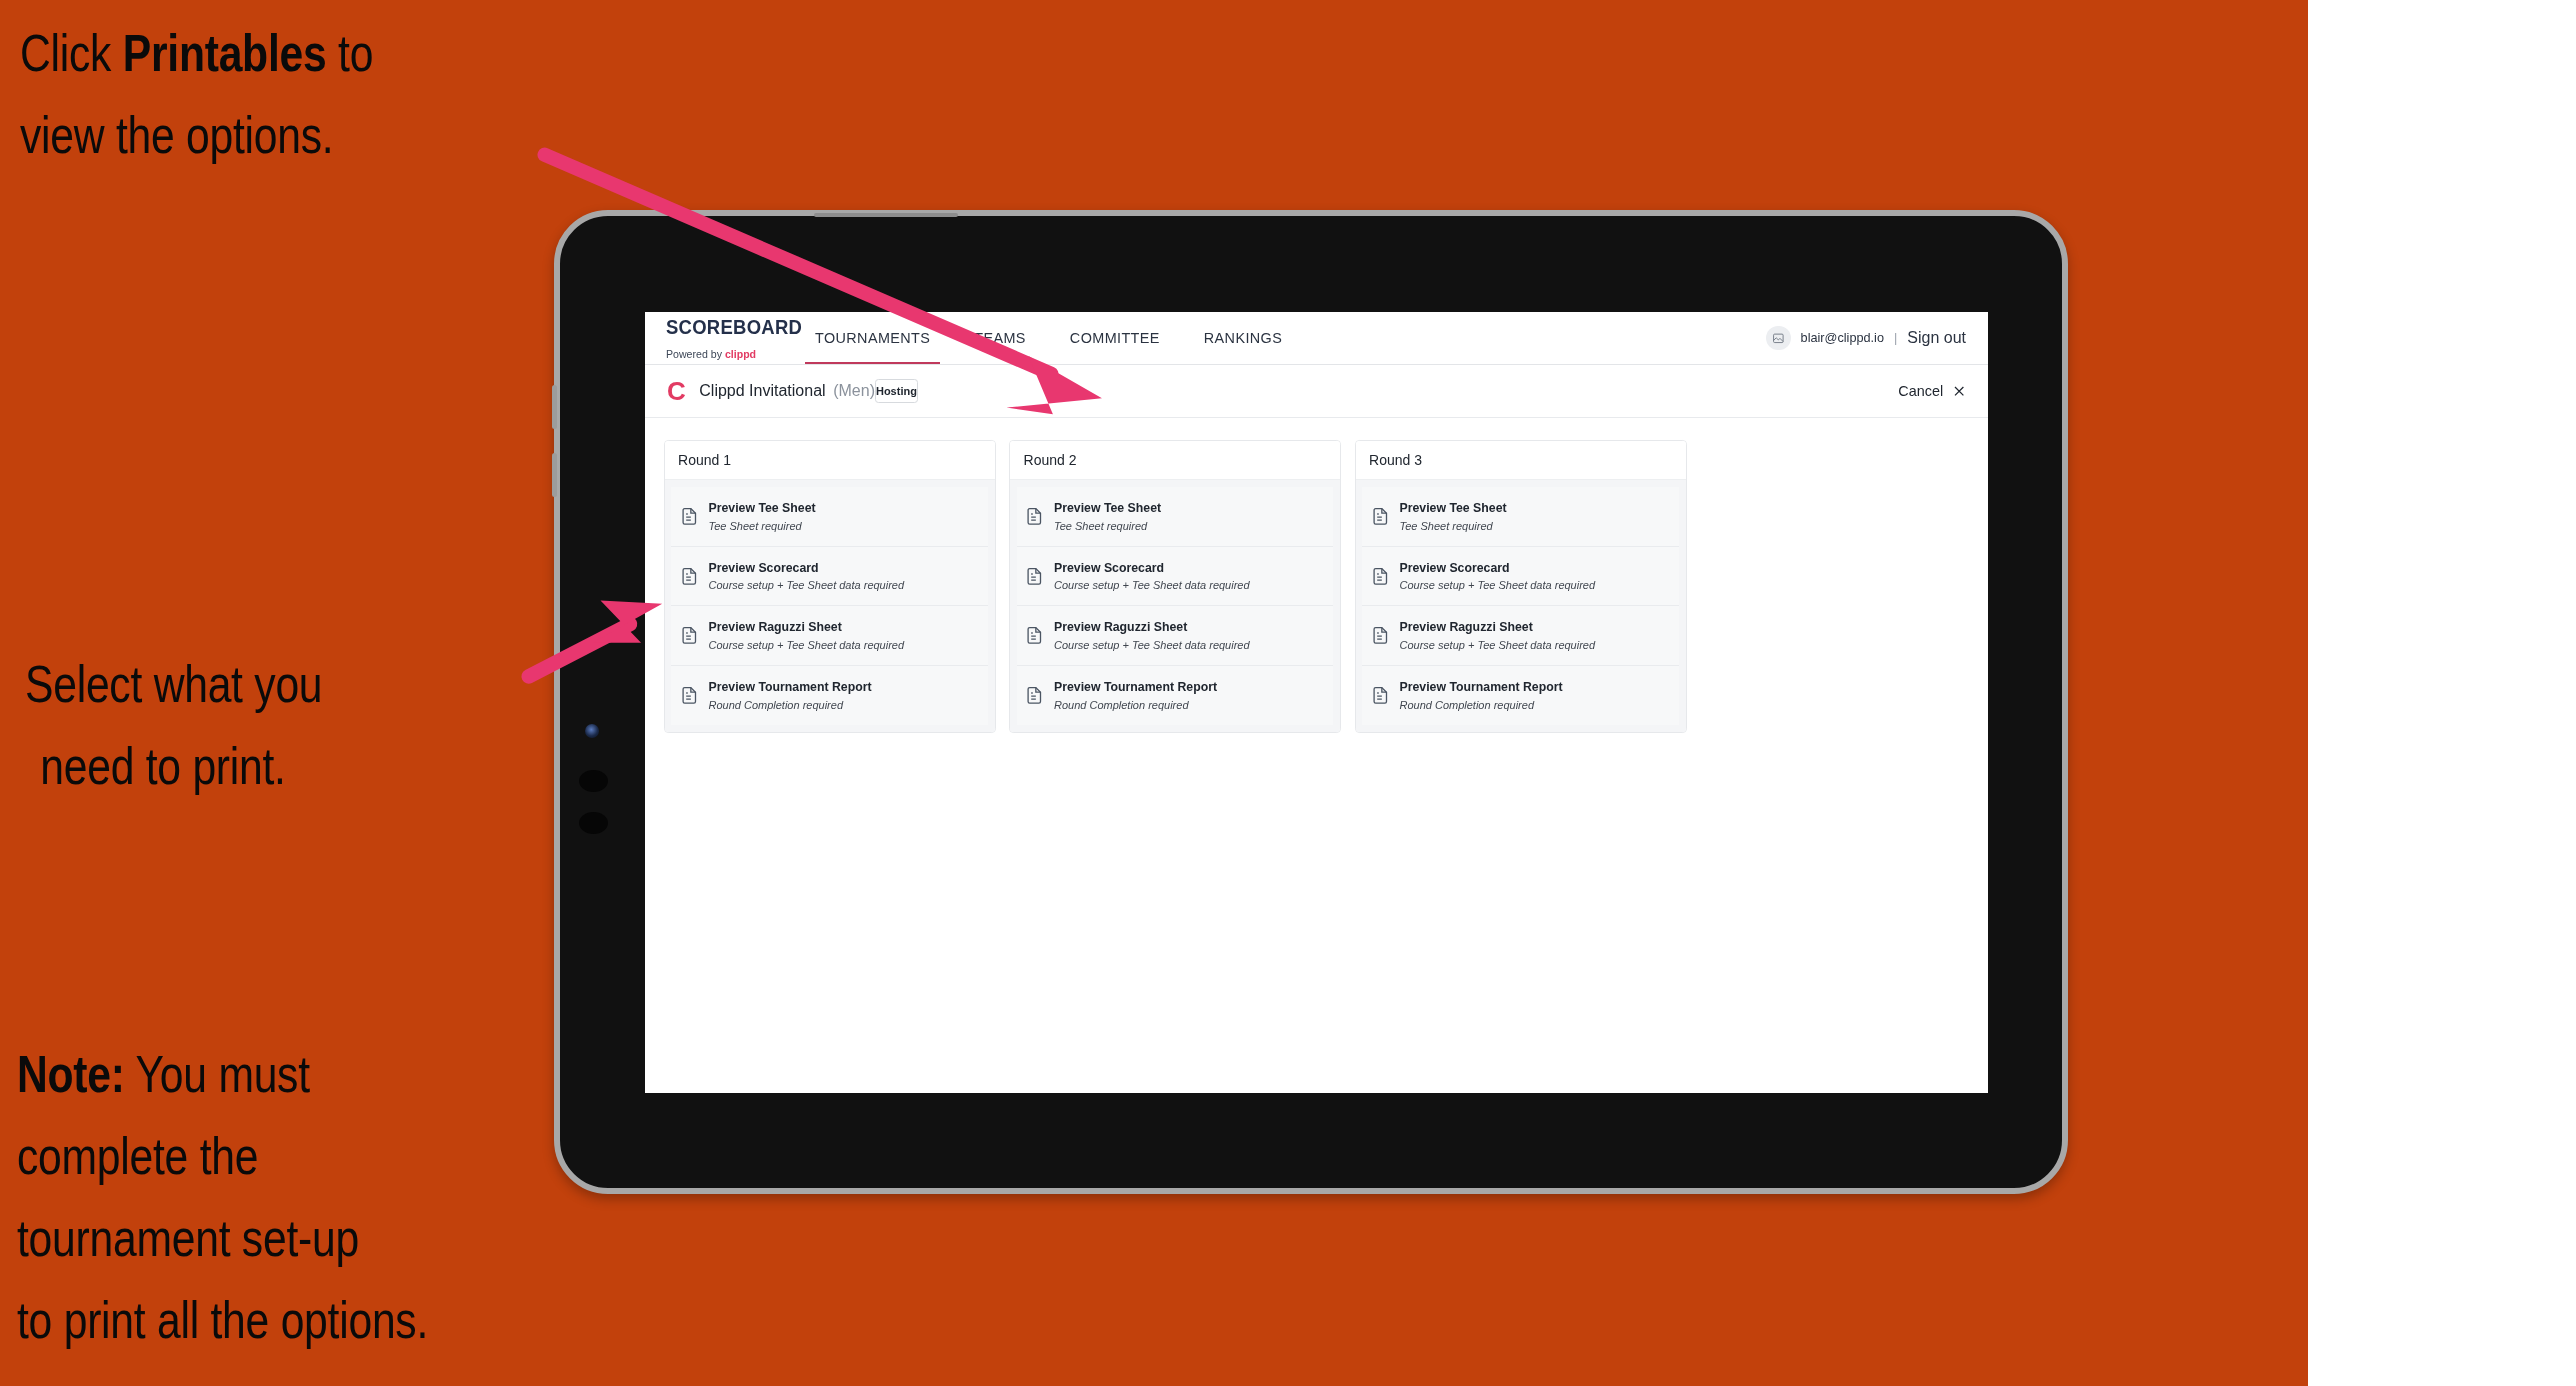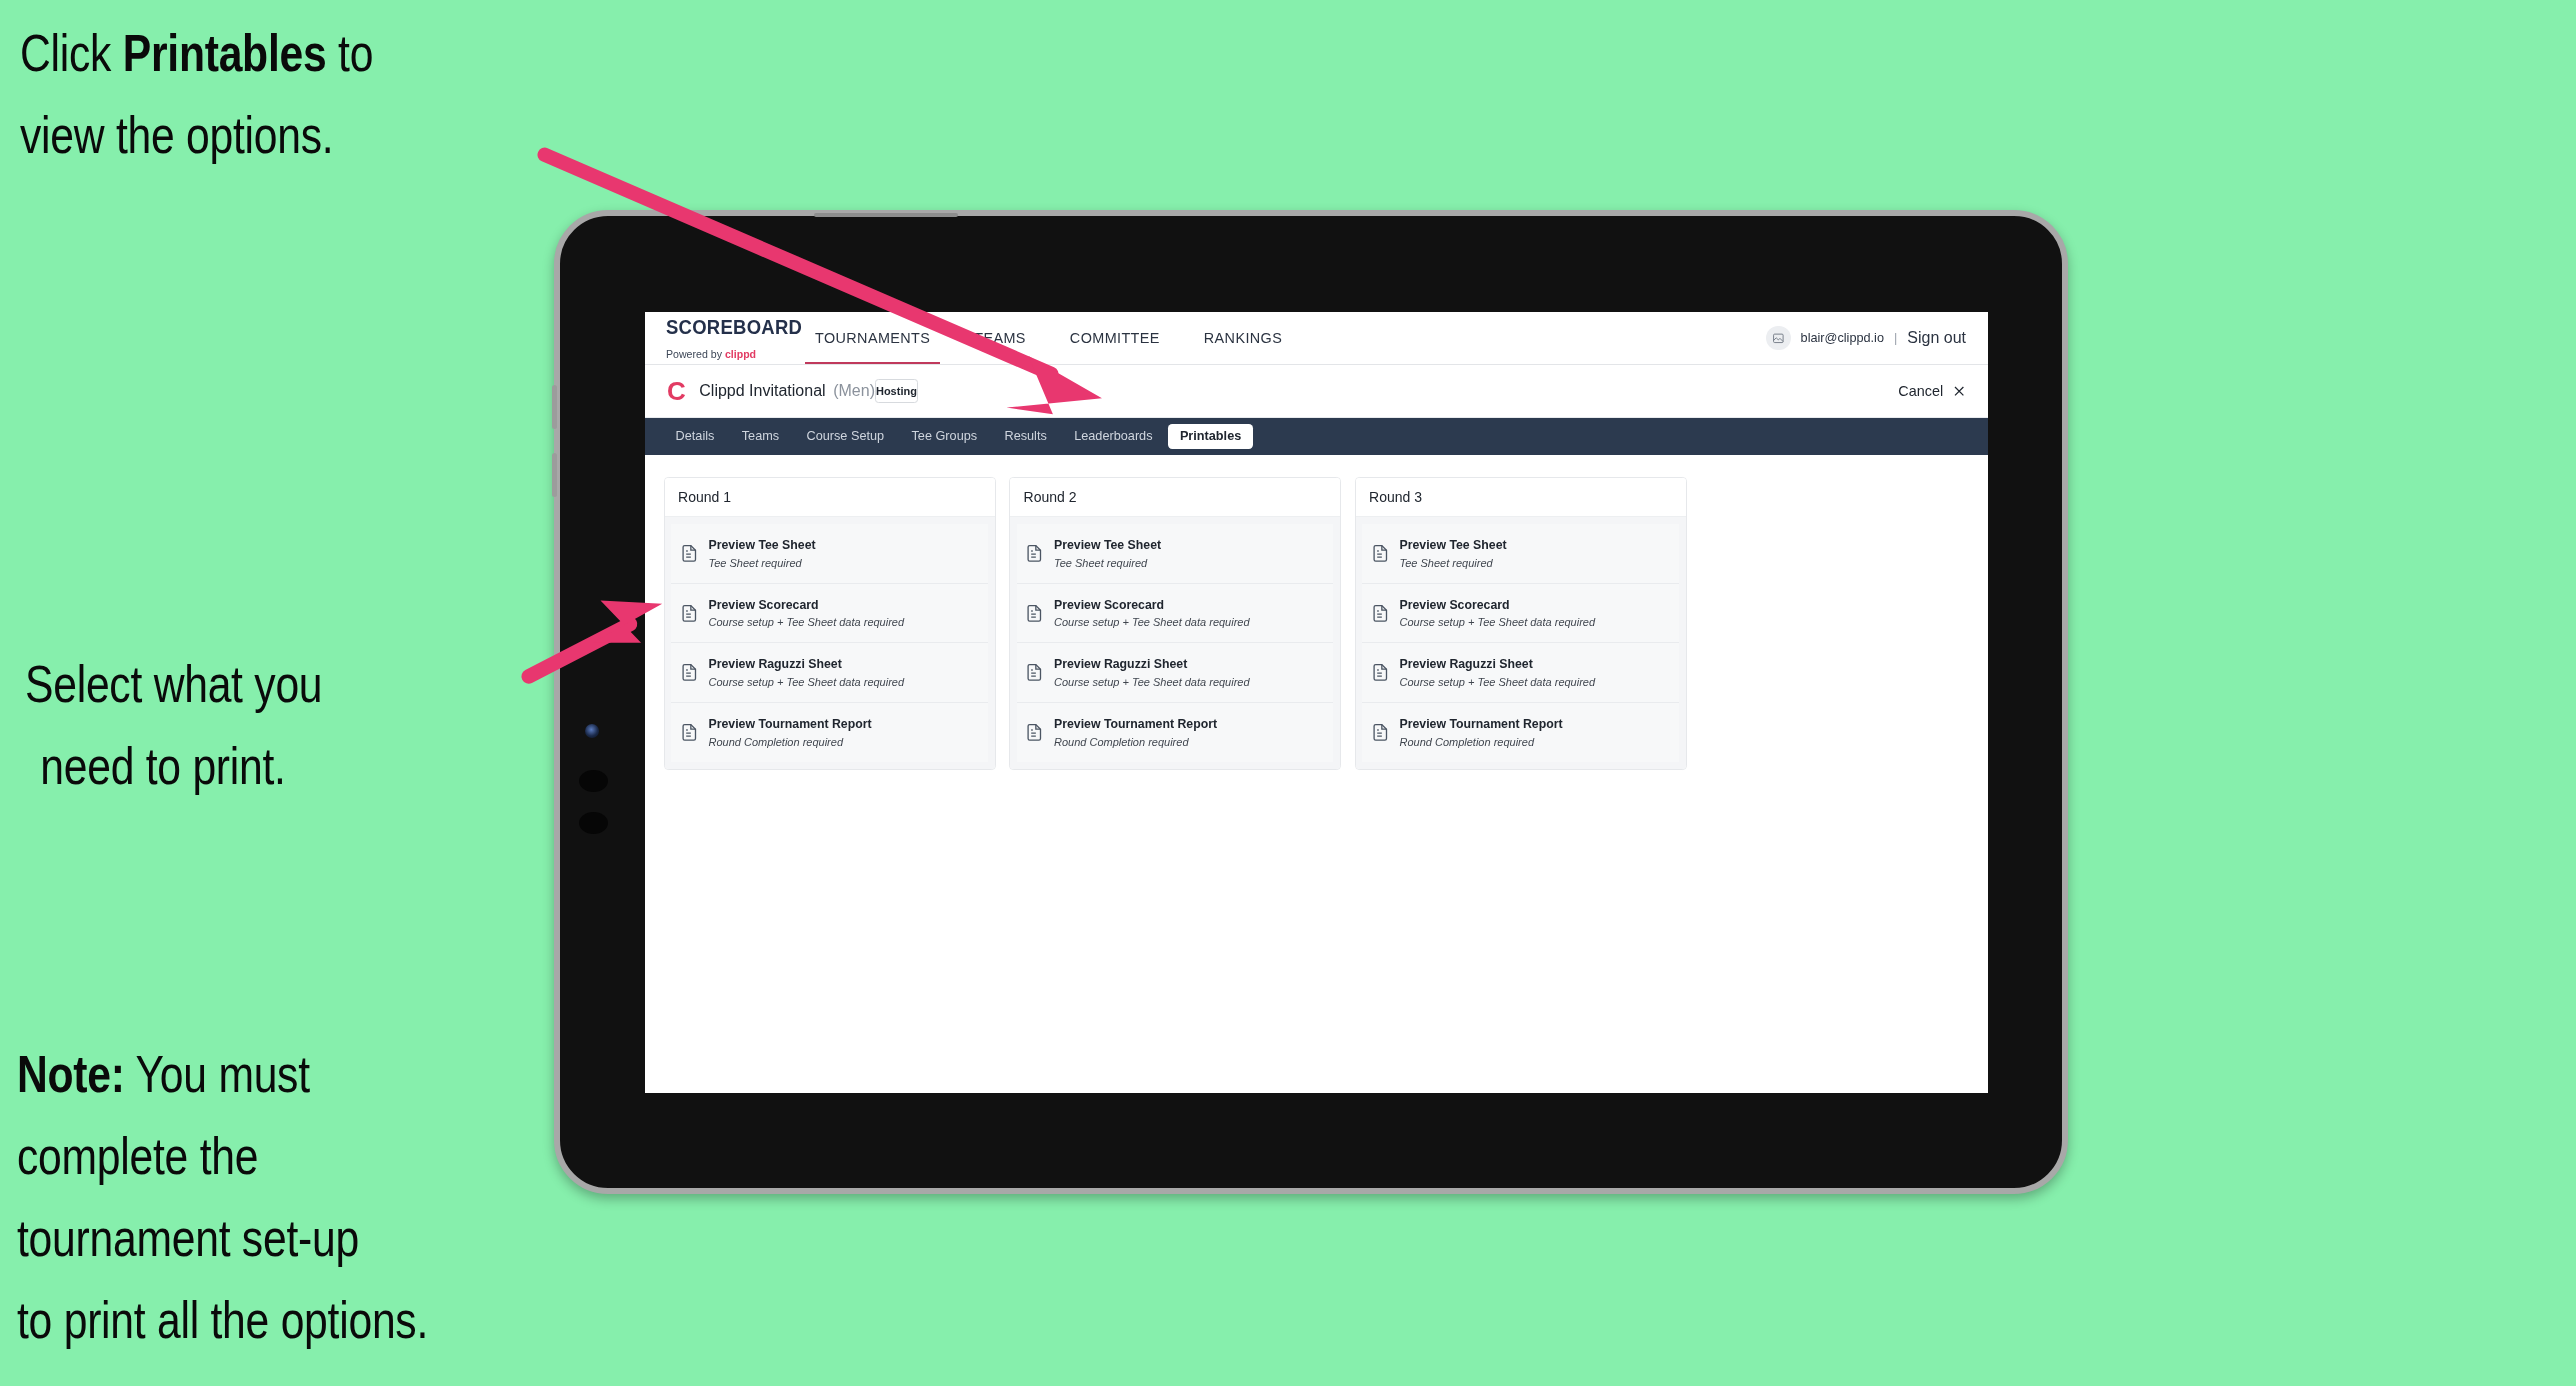--- a/index.html
+++ b/index.html
@@ -6,23 +6,23 @@
     margin: 0;
     padding: 0;
     background: #ffffff;
   }
   body {
     font-family: "Liberation Sans", sans-serif;
     -webkit-font-smoothing: antialiased;
   }
   #page {
     position: relative;
-    width: 2576px;
+    width: 2308px;
     height: 1386px;
-    background: #86efac;
+    background: #c2410c;
     overflow: hidden;
   }
 
   
   .annotation {
     position: absolute;
     color: #0a0a0a;
     font-family: "Liberation Sans", sans-serif;
     font-size: 52px;
     line-height: 1.58;
@@ -380,29 +380,20 @@
         <div id="tourn-gender">(Men)</div>
         <div id="tourn-badge">Hosting</div>
         <div id="cancel-btn">
           <span>Cancel</span>
           <svg viewBox="0 0 24 24" width="14.4" height="14.4" stroke="#20262f" stroke-width="2.1" fill="none">
             <path d="M5 5 L19 19 M19 5 L5 19"></path>
           </svg>
         </div>
       </div>
 
-      <div id="tabbar">
-        <div class="tab">Details</div>
-        <div class="tab">Teams</div>
-        <div class="tab">Course Setup</div>
-        <div class="tab">Tee Groups</div>
-        <div class="tab">Results</div>
-        <div class="tab">Leaderboards</div>
-        <div class="tab active">Printables</div>
-      </div>
 
       <div id="content">
 
         <div class="round-card">
           <div class="round-card-header">Round 1</div>
           <div class="round-card-body">
             <div class="printable-row">
               <span class="doc-icon">
                   <svg viewBox="0 0 24 24" fill="none" stroke="currentColor" stroke-width="1.7">
                     <path d="M14 2H6a2 2 0 0 0-2 2v16a2 2 0 0 0 2 2h12a2 2 0 0 0 2-2V8z"></path>

